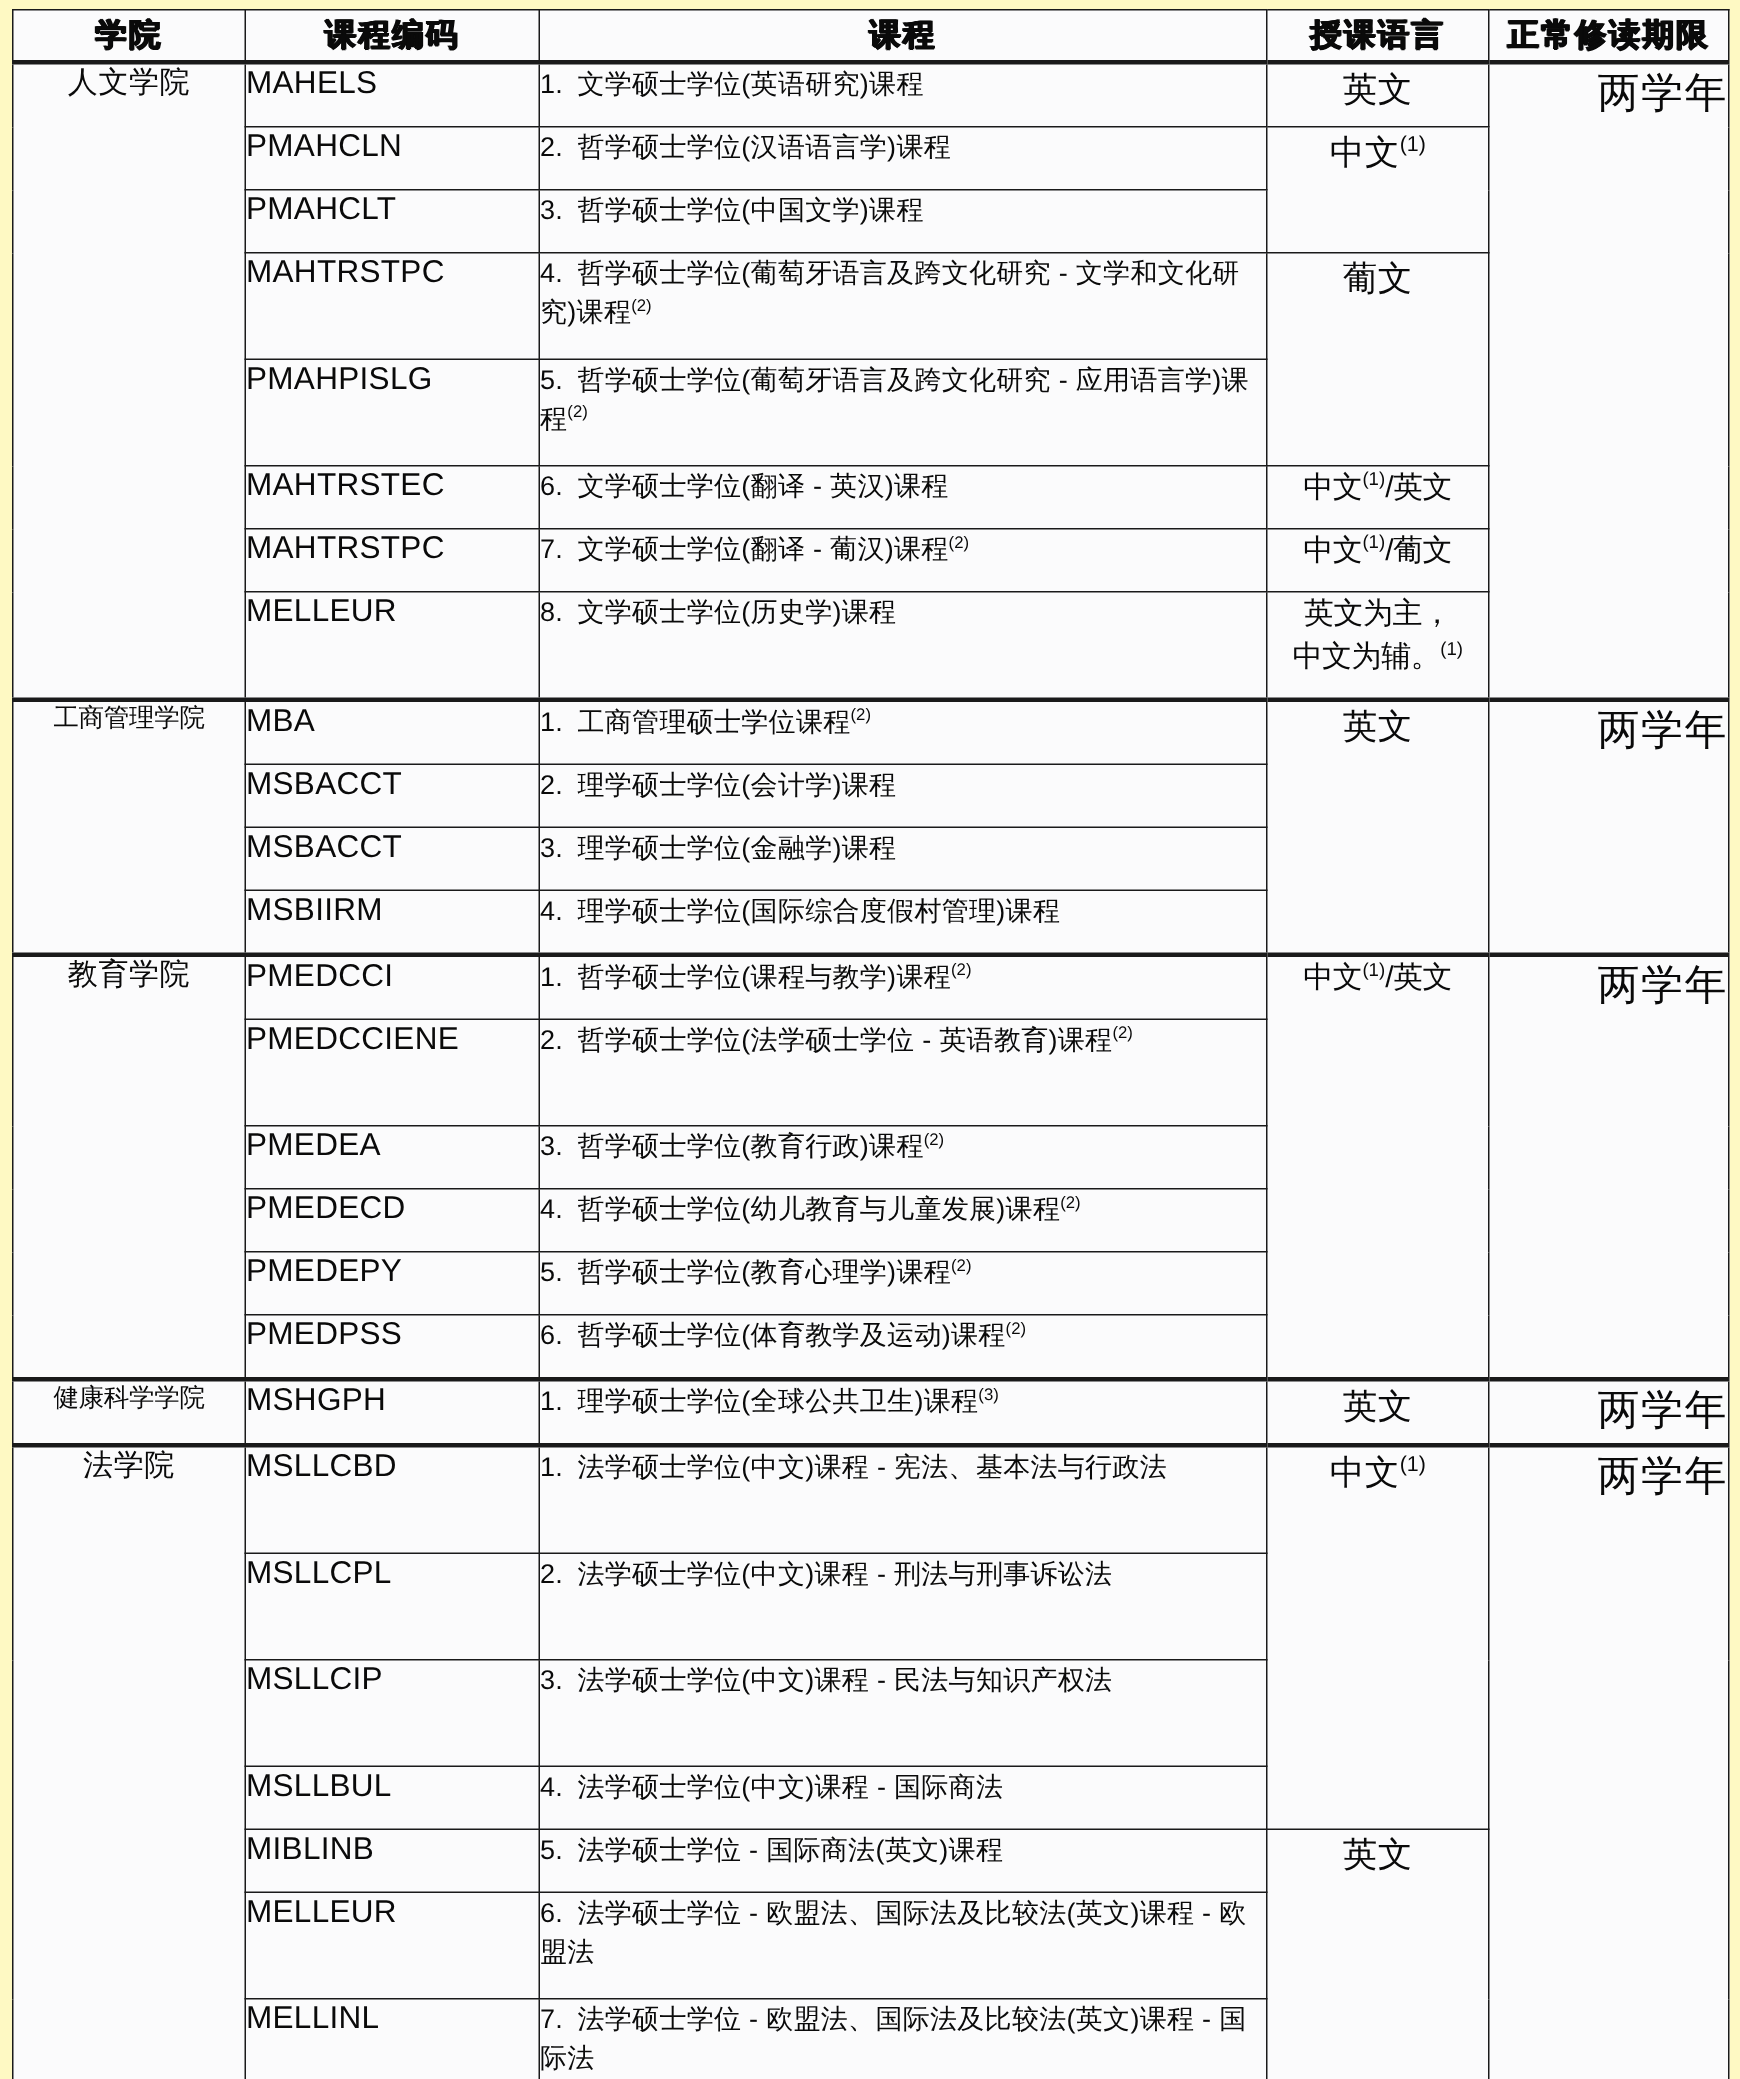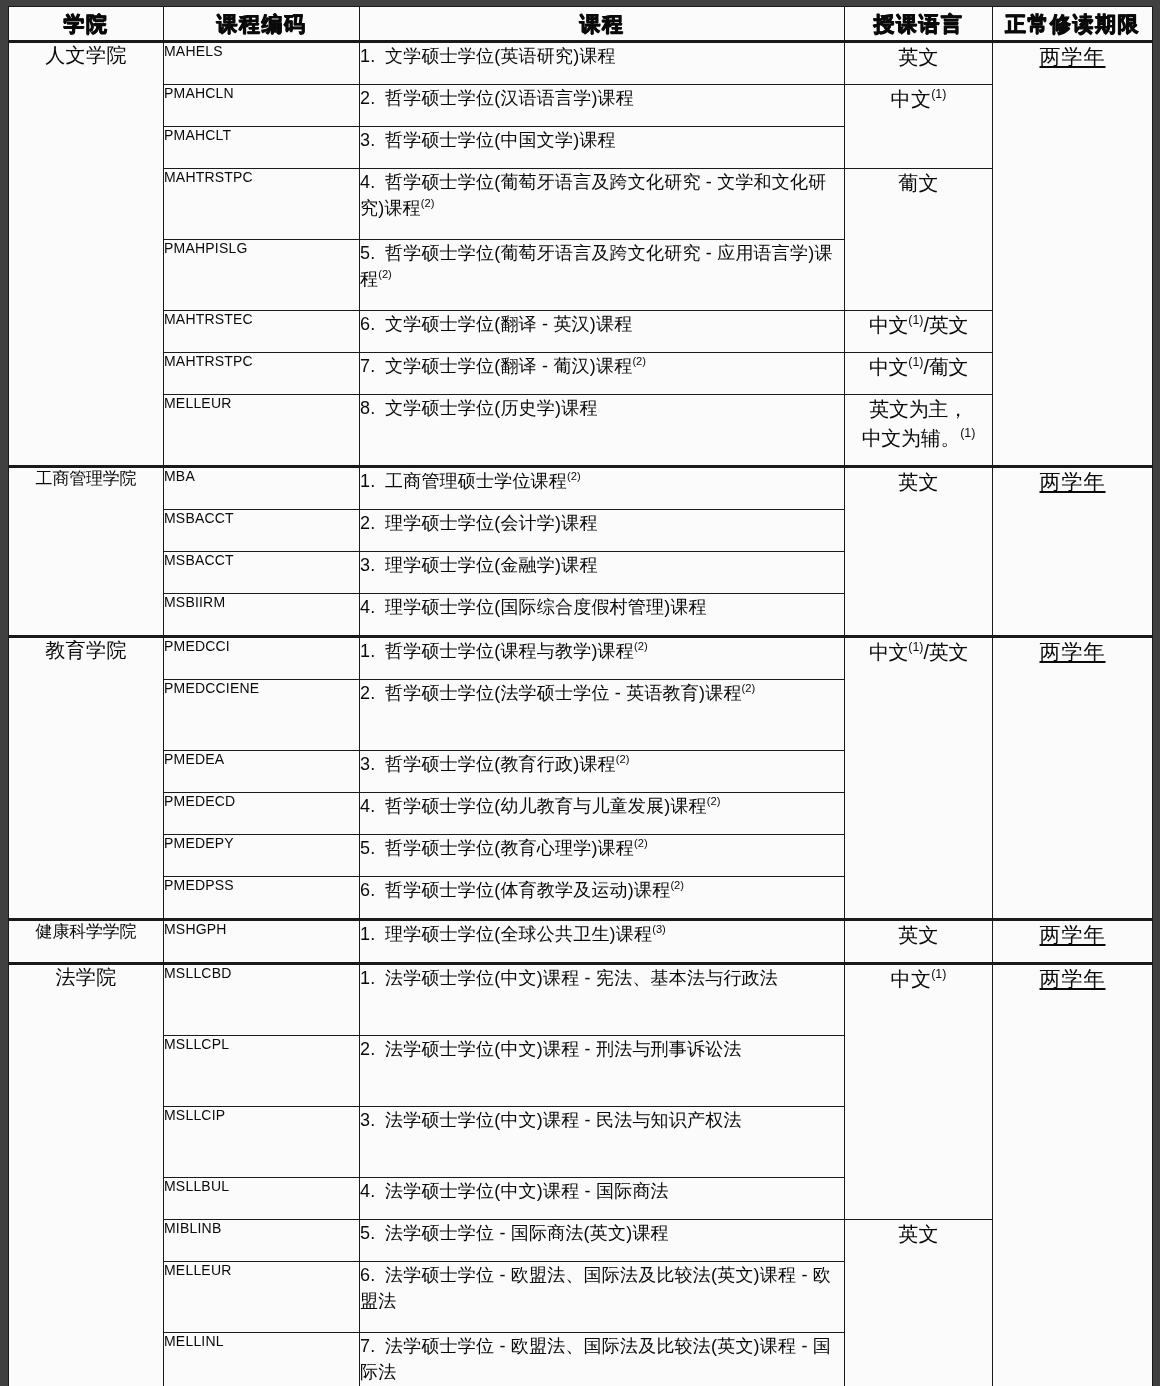--- a/index.html
+++ b/index.html
@@ -12,21 +12,21 @@
     height: 1386px;
     font-family: "Liberation Sans", "DejaVu Sans", sans-serif;
     background: #fbfbfc;
     overflow: hidden;
   }
 
   #sheet {
     position: relative;
     width: 1160px;
     height: 1386px;
-    background: #404040;
+    background: #fef9c3;
     box-sizing: border-box;
     padding: 6px 8px 4px 8px;
   }
 
   table.grid {
     border-collapse: collapse;
     width: 1144px;
     table-layout: fixed;
     background: #fbfbfc;
   }
@@ -69,21 +69,21 @@
     line-height: 1.25;
     padding: 8px 4px 4px 6px;
     letter-spacing: 0.4px;
     vertical-align: top;
     white-space: nowrap;
     text-align: center;
   }
   td.school.narrowtext { font-size: 17px; letter-spacing: -0.2px; }
 
   td.code {
-    font-size: 14px;
+    font-size: 21px;
     line-height: 1.2;
     padding: 0 4px 0 8px;
     letter-spacing: 0.2px;
     vertical-align: middle;
     white-space: nowrap;
   }
 
   td.course {
     font-size: 18px;
     line-height: 1.45;
@@ -91,35 +91,34 @@
     vertical-align: middle;
     letter-spacing: 0.2px;
   }
   td.course .num {
     display: inline-block;
     min-width: 25px;
   }
   td.course .body { }
 
   td.lang {
-    font-size: 20px;
+    font-size: 23px;
     line-height: 1.45;
     text-align: center;
     vertical-align: middle;
     letter-spacing: 0.3px;
     padding: 2px 1px;
   }
   td.lang.tight { font-size: 20px; letter-spacing: -0.3px; white-space: nowrap; }
 
   td.dur {
-    font-size: 21px;
-    text-align: center;
+    font-size: 28px;
+    text-align: right;
     vertical-align: middle;
     letter-spacing: 1px;
-    text-decoration: underline;
   }
 
   sup.fn {
     font-size: 0.62em;
     vertical-align: super;
     line-height: 0;
     letter-spacing: 0;
   }
 
   

